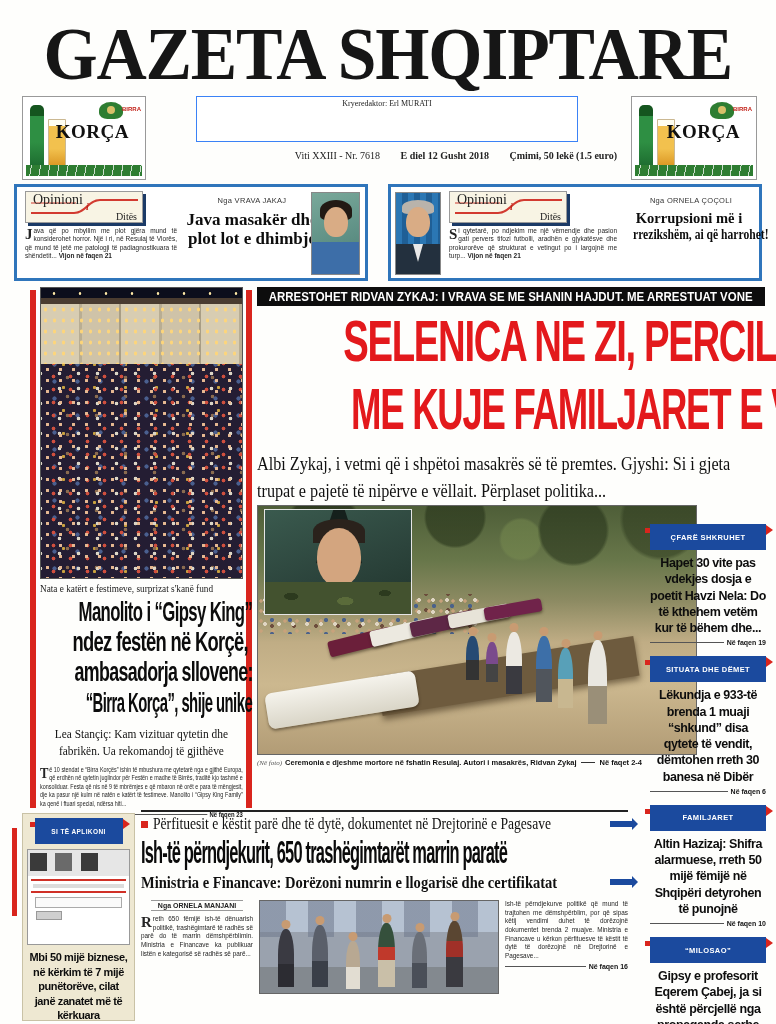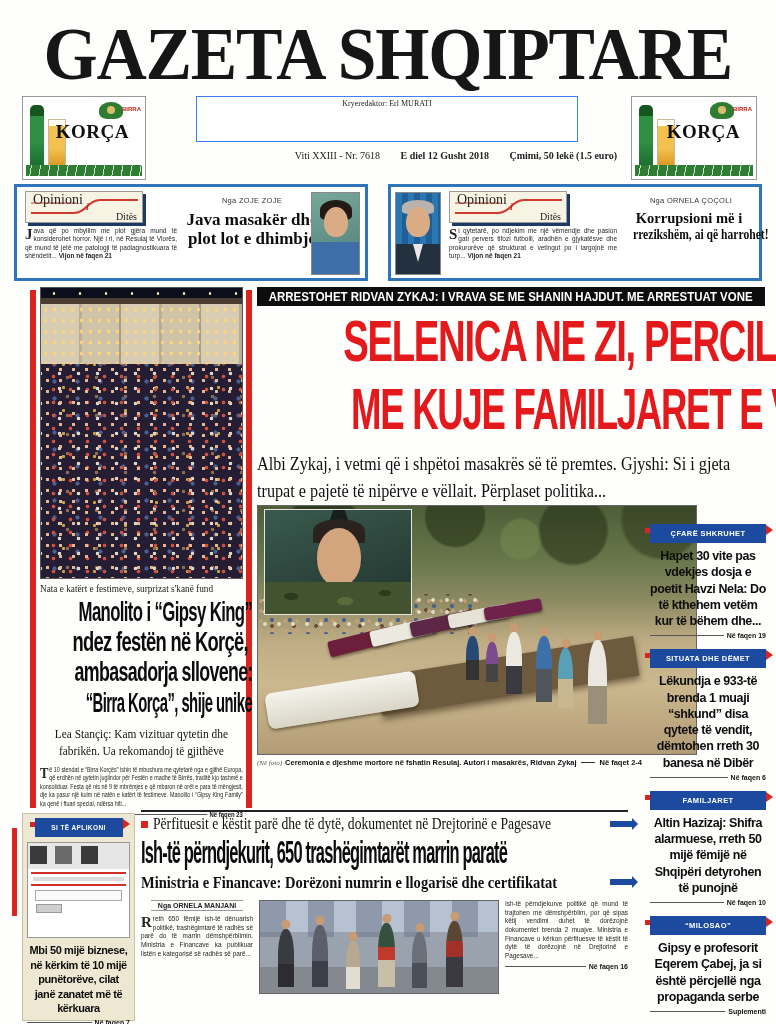--- a/index.html
+++ b/index.html
@@ -147,21 +147,21 @@
           radial-gradient(ellipse 12px 6px at 82% 35%,#2c3a1e 50%,transparent 52%);}
   .main-caption{margin-top:3px;display:flex;align-items:baseline;width:385px;font:7.5px "Liberation Sans",sans-serif;color:#111;}
   .cap-prefix{font:italic 7px "Liberation Serif",serif;color:#555;margin-right:3px;white-space:nowrap;}
   .cap-text{font-weight:bold;white-space:nowrap;}
   .main-caption .rule{flex:1;border-top:1px solid #333;margin:0 4px;align-self:center;}
   .cap-ref{font-weight:bold;white-space:nowrap;}
 
   
   .sidebar{position:absolute;left:650px;top:524px;width:116px;}
   .side-item{margin-bottom:10px;}
-  .side-label{position:relative;height:19px;background:#1b4a9e;color:#fff;display:flex;align-items:center;justify-content:center;
+  .side-label{position:relative;height:26px;background:#1b4a9e;color:#fff;display:flex;align-items:center;justify-content:center;
         font:bold 7.5px "Liberation Sans",sans-serif;letter-spacing:.4px;}
   .side-label::before{content:"";position:absolute;left:-5px;top:4px;width:5px;height:5px;background:#d9251d;}
   .side-label::after{content:"";position:absolute;right:-7px;top:1px;border-left:7px solid #d9251d;
         border-top:5.5px solid transparent;border-bottom:5.5px solid transparent;}
   .side-text{margin-top:5px;font:bold 12.5px/1.3 "Liberation Sans",sans-serif;letter-spacing:-.4px;text-align:center;color:#0d0d0d;}
 
   
   .apply-box{position:absolute;left:22px;top:813px;width:113px;height:208px;background:#eee8d2;border:1px solid #c9c2a6;
         padding:4px;box-sizing:border-box;}
   .apply-box .side-label{width:88px;margin:0 auto;font-size:6.5px;}
@@ -246,21 +246,21 @@
         <path d="M5 11 L50 11" stroke="#d23a30" stroke-width="1.2" fill="none"></path>
       </svg>
       <span class="w1">Opinioni</span>
       <span class="w2">i</span>
       <span class="w3">Ditës</span>
     </div>
     <div class="opbody">
       <span class="dropcap">J</span><span>ava që po mbyllim me plot gjëra mund të konsiderohet horror. Një i ri, në Resulaj të Vlorës, që mund të jetë me patologji të padiagnostikuara të shëndetit...</span>
       <span class="more-in">Vijon në faqen 21</span>
     </div>
-    <div class="opby">Nga ZOJE ZOJE</div>
+    <div class="opby">Nga VRAVA JAKAJ</div>
     <div class="ophl">
       <span class="ln">Java masakër dhe</span>
       <span class="ln">plot lot e dhimbje</span>
     </div>
     <div class="opphoto photo-woman">
       <div class="phair"></div>
       <div class="pface"></div>
       <div class="pbody-w"></div>
     </div>
   </div>
@@ -402,21 +402,21 @@
         <span class="as-thumb"></span>
         <span class="as-thumb alt"></span>
         <span class="as-thumb"></span>
       </div>
       <div class="as-red"></div>
       <div class="as-row"></div>
       <div class="as-red"></div>
       <div class="as-input"></div>
       <div class="as-btn"></div>
     </div>
-    <div class="apply-text">Mbi 50 mijë biznese, në kërkim të 10 mijë punëtorëve, cilat janë zanatet më të kërkuara</div>
+    <div class="apply-text">Mbi 50 mijë biznese, në kërkim të 7 mijë punëtorëve, cilat janë zanatet më të kërkuara</div>
     <div class="more">
         <span>Në faqen 7</span>
       </div>
   </div>
 
   <div class="bottom-story">
     <div class="strip-row">
       <span class="red-bullet"></span>
       <span class="strip-text">Përfituesit e këstit parë dhe të dytë, dokumentet në Drejtorinë e Pagesave</span>
       <span class="blue-arrow"></span>

